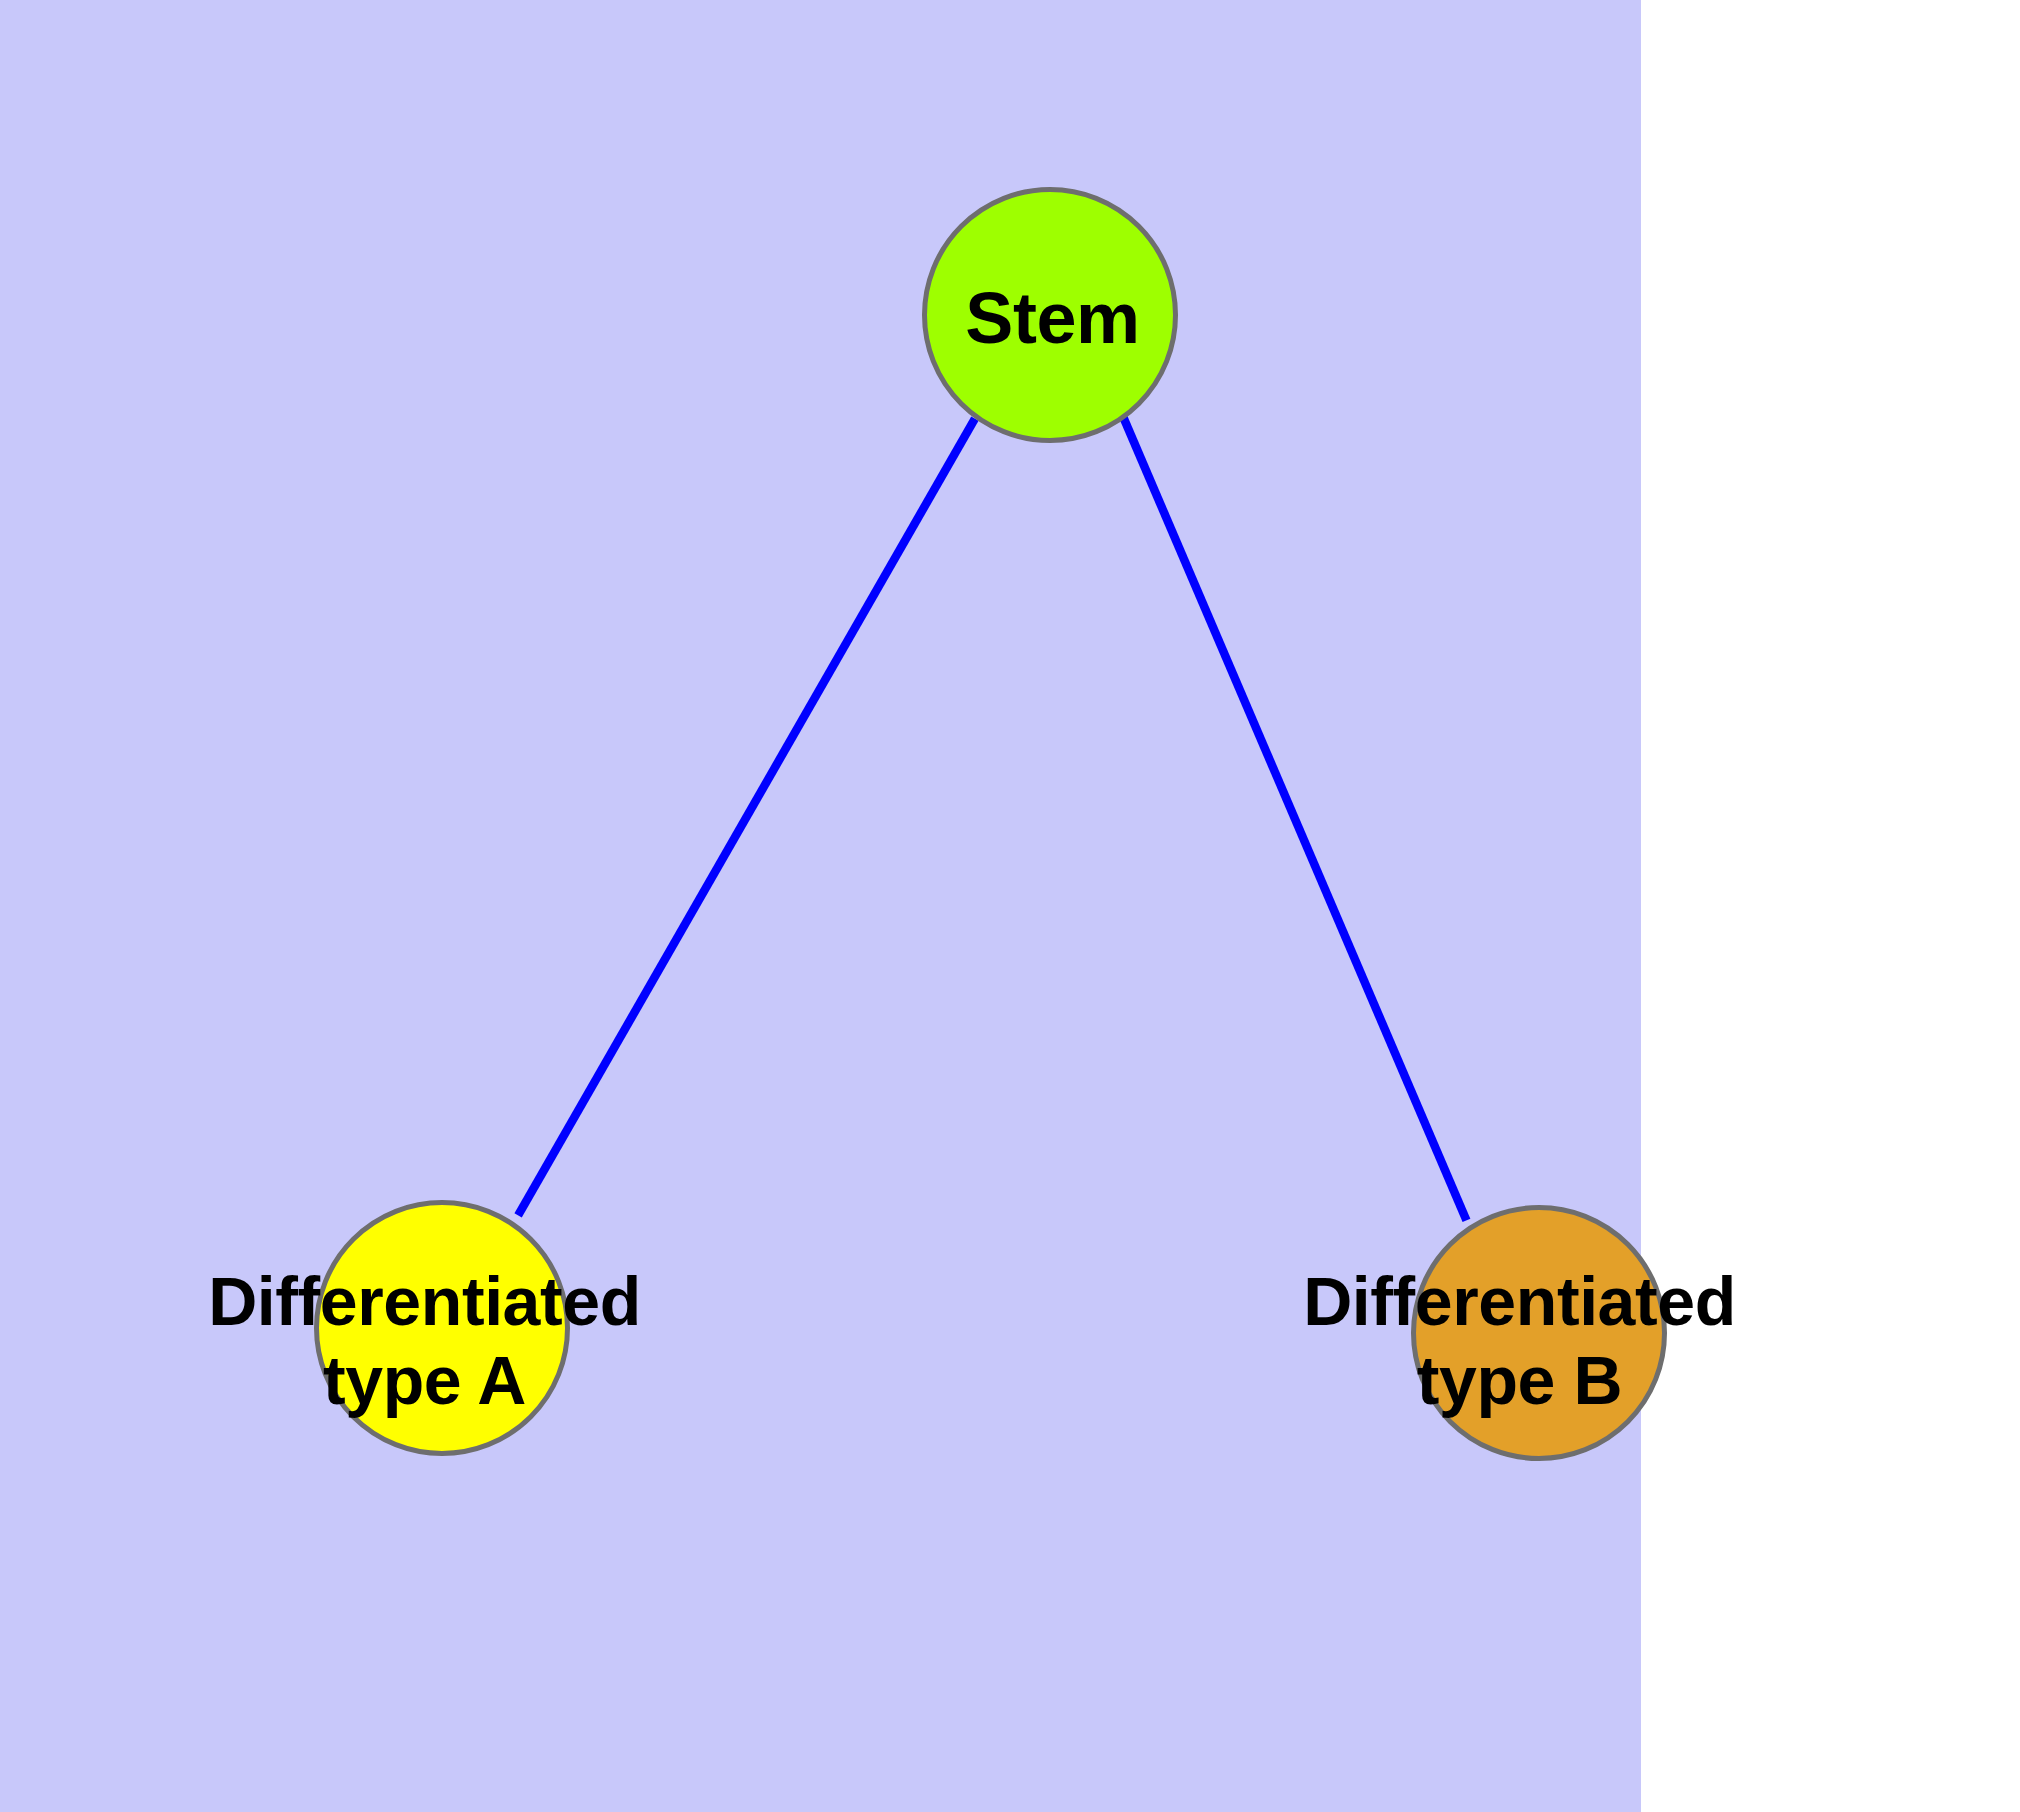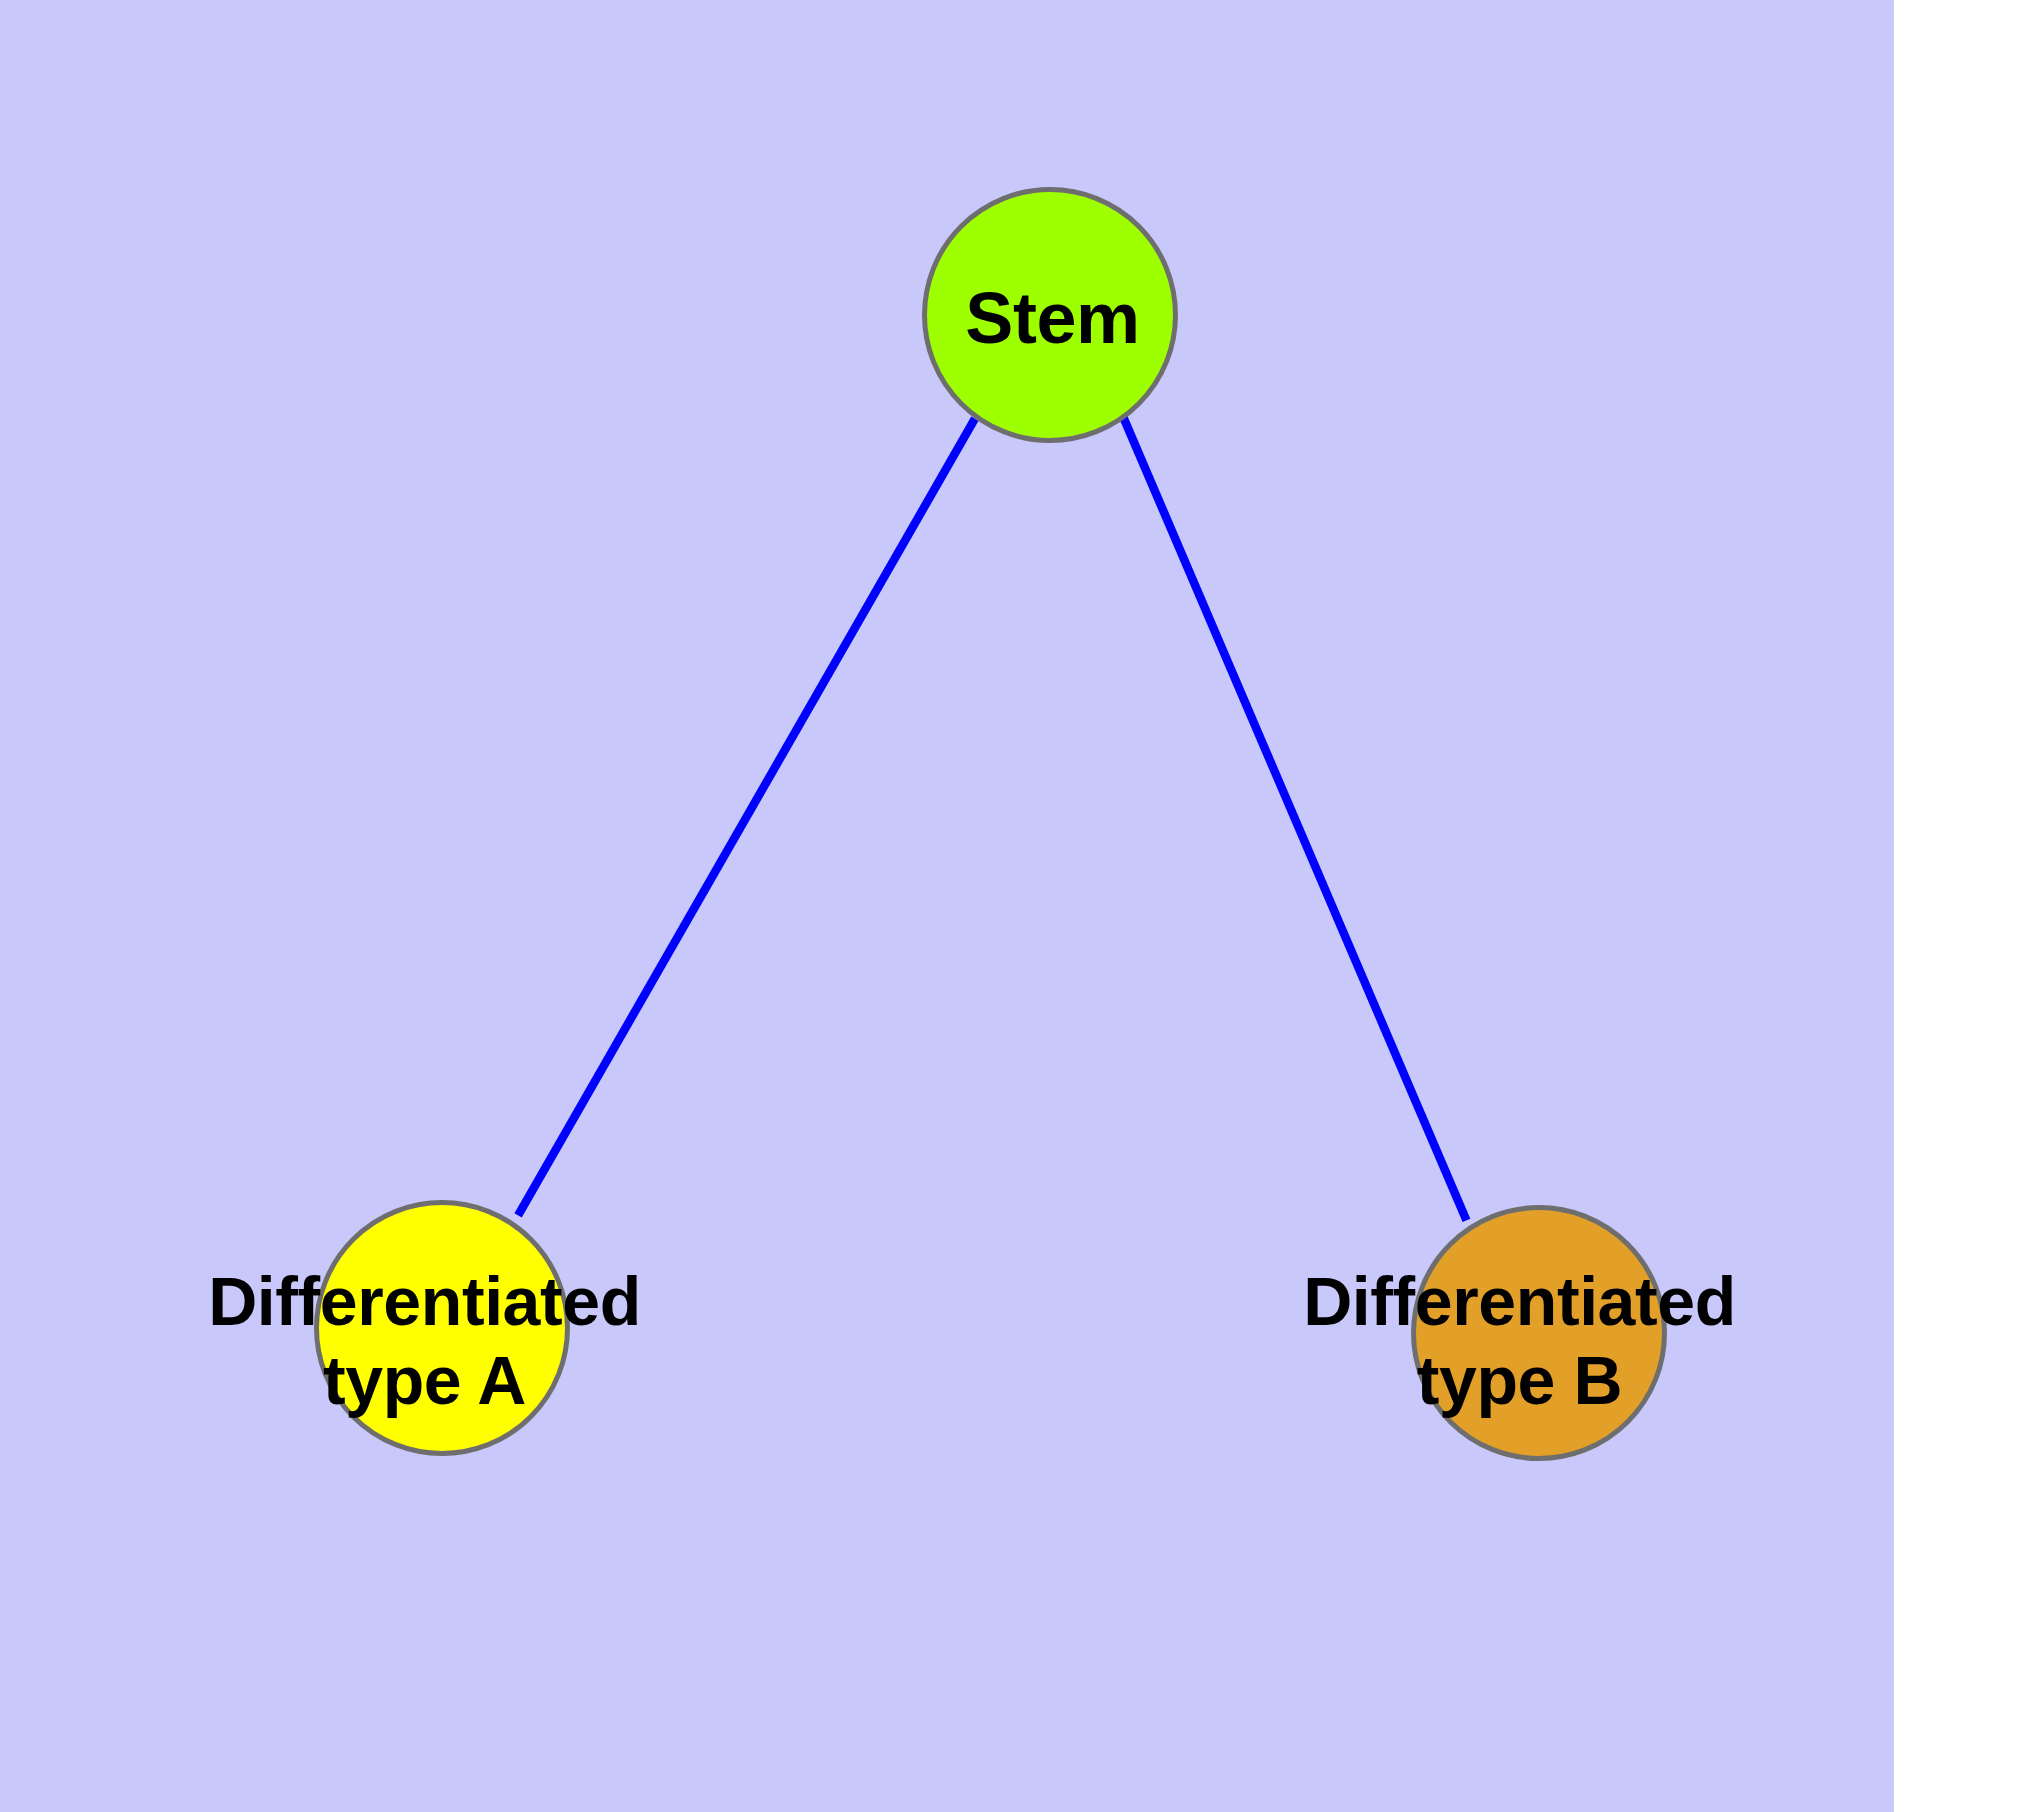--- a/index.html
+++ b/index.html
@@ -45,21 +45,21 @@
     color: #000000;
     line-height: 1.16;
     white-space: pre;
     letter-spacing: -0.4px;
     pointer-events: none;
   }
 </style>
 </head>
 <body style="width: 2021px; height: 1812px;">
 
-<div id="graph-canvas" style="width: 1894px; height: 1812px; background: rgb(200, 200, 250);">
+<div id="graph-canvas" style="width: 1641px; height: 1812px; background: rgb(200, 200, 250);">
 
   <svg id="edge-layer" viewBox="0 0 2384 2138" width="2021" height="1812">
     <line x1="1150" y1="494" x2="611" y2="1434" stroke="#0000ff" stroke-width="10" stroke-linecap="butt"></line>
     <line x1="1325" y1="492" x2="1730" y2="1440" stroke="#0000ff" stroke-width="10" stroke-linecap="butt"></line>
   </svg>
 
   <div id="node-layer">
 
     <div class="graph-node" style="left: 922px; top: 187px; width: 256px; height: 256px; background: rgb(158, 255, 0); border: 5.1px solid rgb(110, 110, 110);"></div>
     <div class="graph-node" style="left: 314px; top: 1200px; width: 256px; height: 256px; background: rgb(255, 255, 0); border: 5.1px solid rgb(110, 110, 110);"></div>

